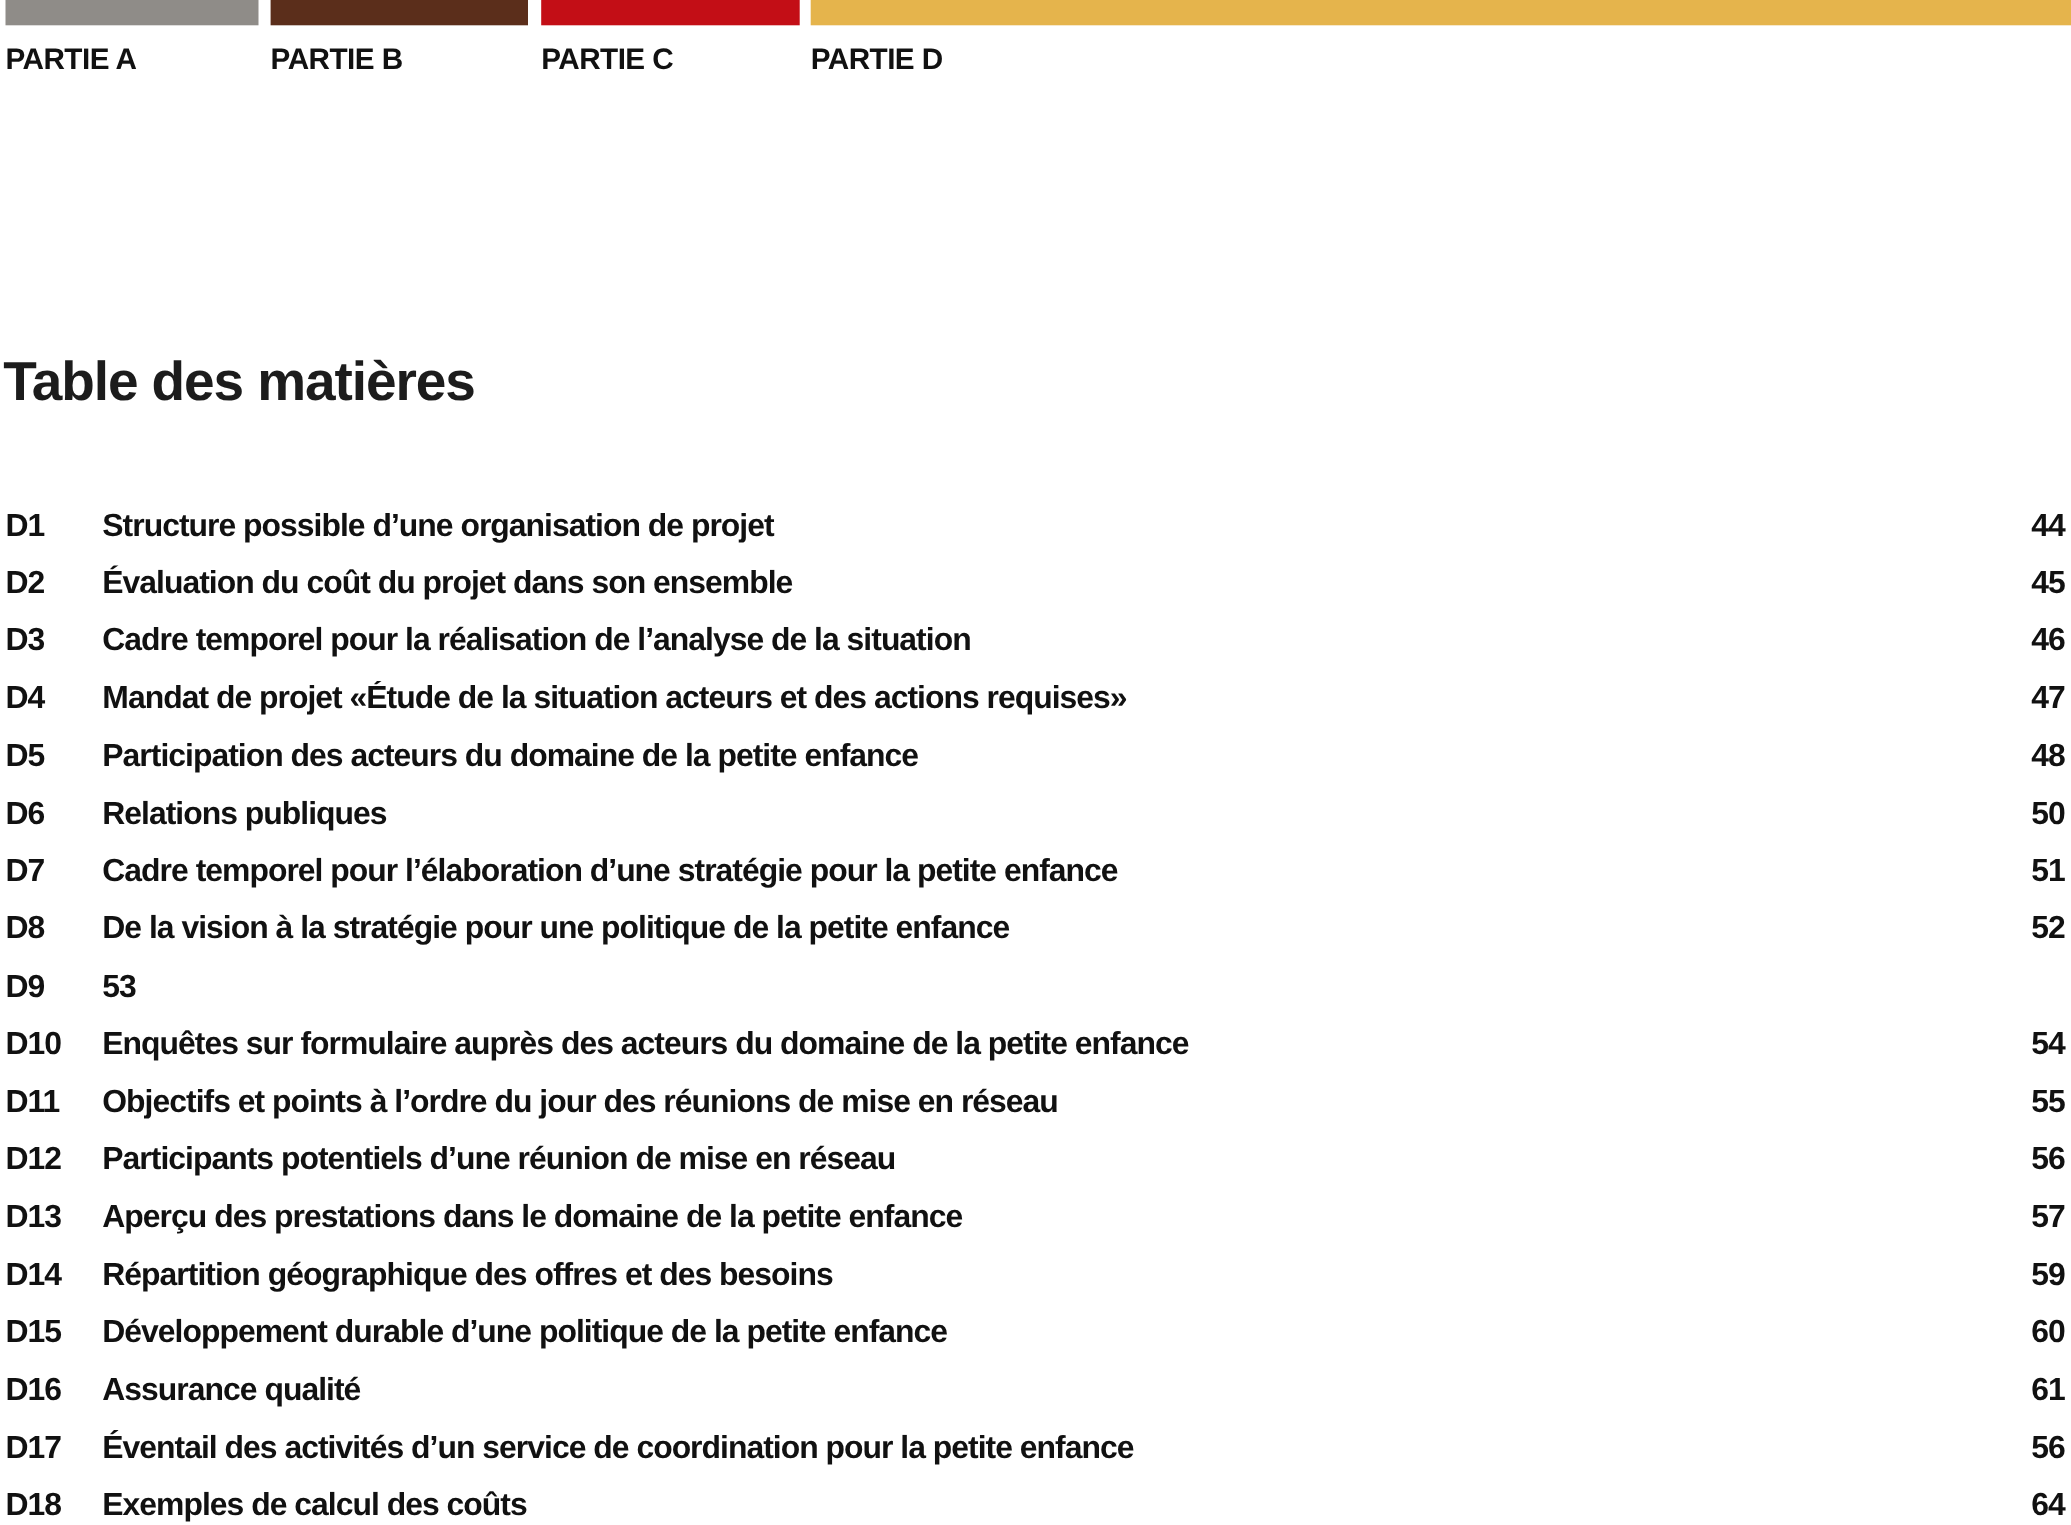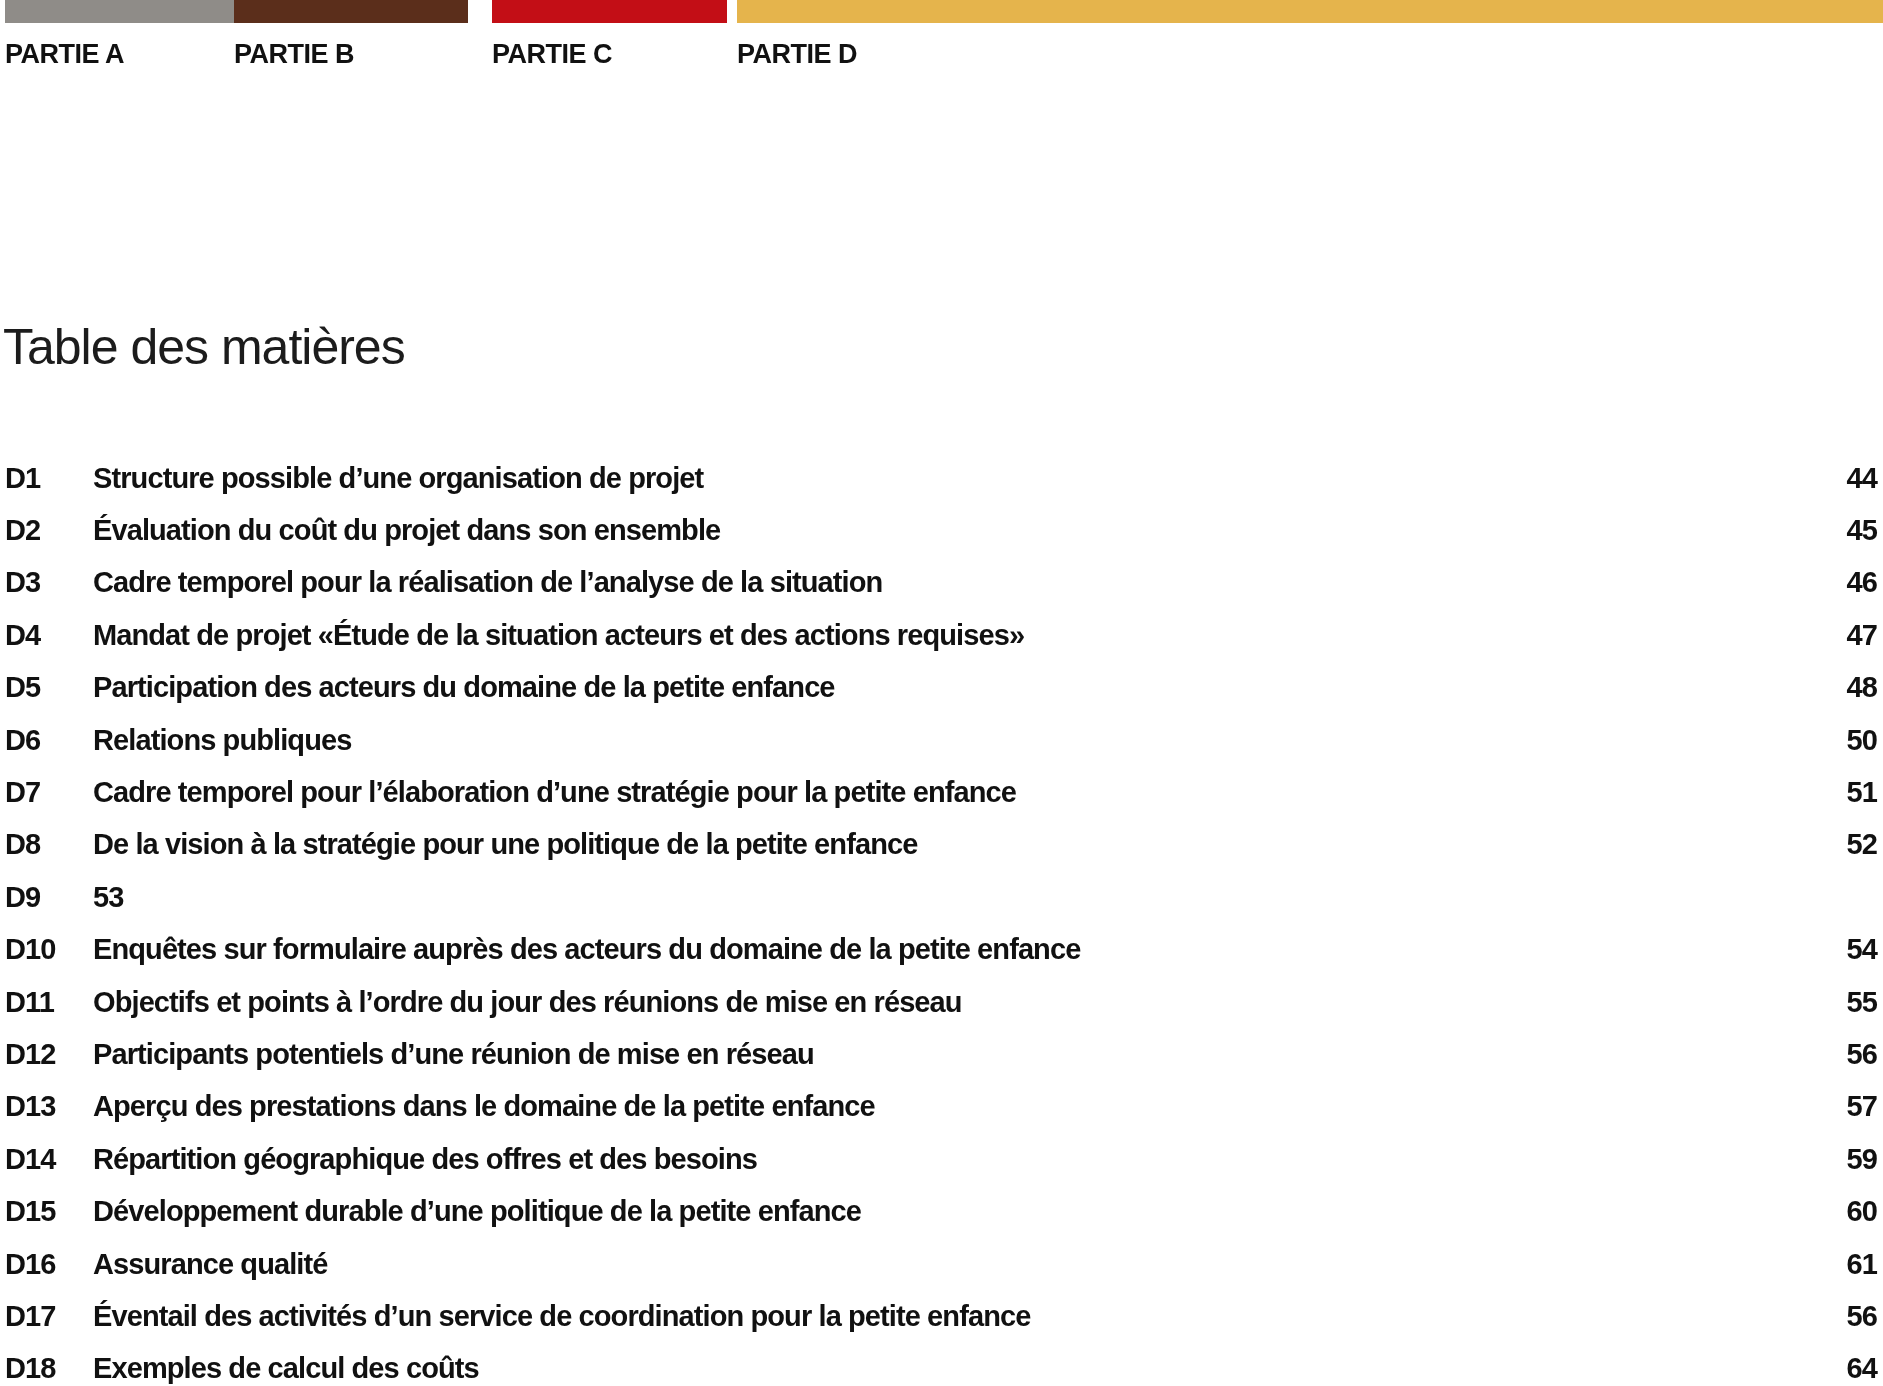--- a/index.html
+++ b/index.html
@@ -27,21 +27,21 @@
     color: #111111;
     white-space: nowrap;
   }
   
   .page-title {
     position: absolute;
     left: 3px;
     top: 318px;
     margin: 0;
     font-size: 50px;
-    font-weight: 400;
+    font-weight: 700;
     letter-spacing: -1px;
     color: #1c1c1c;
   }
   
   .toc {
     position: absolute;
     left: 5px;
     right: 6px;
     top: 452px;
   }
@@ -63,21 +63,21 @@
 <body>
 
 <div class="page">
 
   <header class="parts-header" id="parts">
     <div class="part" style="left: 5px; width: 230px;">
       <div class="part-bar" style="background: rgb(143, 140, 136);"></div>
       <div class="part-label">PARTIE A</div>
     </div>
 
-    <div class="part" style="left: 234px; width: 234px;">
+    <div class="part" style="left: 246px; width: 234px;">
       <div class="part-bar" style="background: rgb(91, 46, 27);"></div>
       <div class="part-label">PARTIE B</div>
     </div>
 
     <div class="part" style="left: 492px; width: 235px;">
       <div class="part-bar" style="background: rgb(195, 14, 22);"></div>
       <div class="part-label">PARTIE C</div>
     </div>
 
     <div class="part" style="left: 737px; width: 1146px;">

